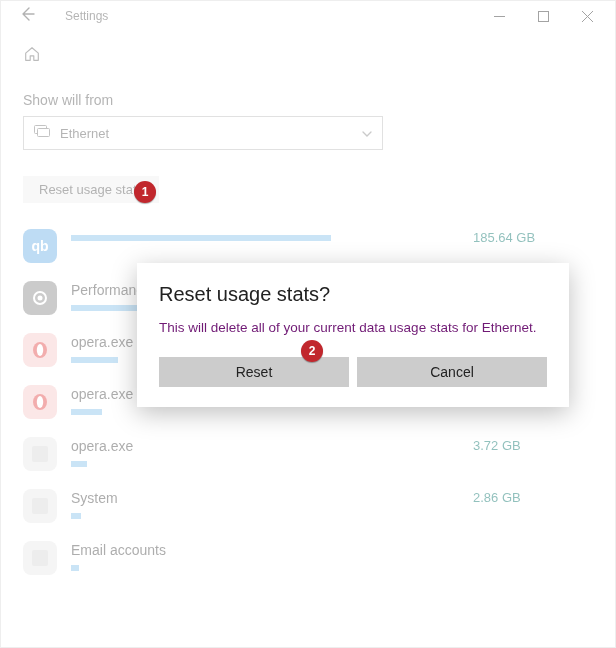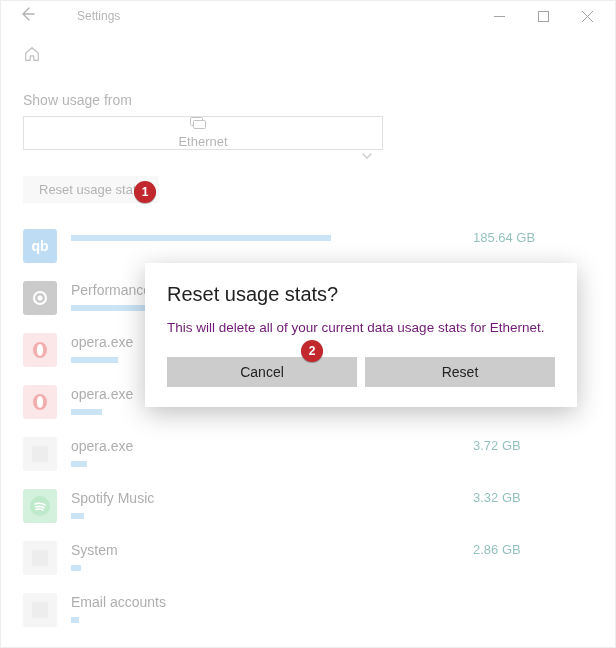--- a/index.html
+++ b/index.html
@@ -29,21 +29,21 @@
     height: 30px;
     padding: 0 6px 0 12px;
     color: #6b6b6b;
   }
   .titlebar .back {
     font-size: 16px;
     padding: 0 6px;
   }
   .titlebar .title {
     font-size: 12px;
-    margin-left: 36px;
+    margin-left: 24px;
     color: #5a5a5a;
   }
   .titlebar .spacer { flex: 1; }
   .win-btn {
     width: 44px;
     height: 30px;
     display: flex;
     align-items: center;
     justify-content: center;
     font-size: 13px;
@@ -76,21 +76,20 @@
     width: 360px;
     height: 34px;
     border: 1px solid #bdbdbd;
     display: flex;
     align-items: center;
     padding: 0 10px;
     color: #5a5a5a;
     box-sizing: border-box;
     position: relative;
     background: #fff;
-    flex-direction: column;
   }
   .dropdown .net-icon { margin-right: 10px; color: #7a7a7a; }
   .dropdown .chev { margin-left: auto; color: #8a8a8a; font-size: 11px; }
   .reset-btn {
     margin-top: 26px;
     display: inline-block;
     background: #efefef;
     color: #555;
     font-size: 13px;
     padding: 6px 16px;
@@ -114,21 +113,21 @@
     margin-top: 26px;
   }
   .app-row {
     display: flex;
     align-items: flex-start;
     margin-bottom: 18px;
   }
   .app-icon {
     width: 34px;
     height: 34px;
-    border-radius: 3px;
+    border-radius: 8px;
     flex: 0 0 34px;
     display: flex;
     align-items: center;
     justify-content: center;
     color: #fff;
   }
   .app-mid {
     flex: 1;
     margin-left: 14px;
     min-width: 0;
@@ -159,21 +158,21 @@
   .dim {
     position: absolute;
     inset: 0;
     background: rgba(255,255,255,0.55);
     pointer-events: none;
     z-index: 3;
   }
   
   .modal {
     position: absolute;
-    left: 144px;
+    left: 136px;
     top: 262px;
     width: 432px;
     background: #fff;
     box-shadow: 0 6px 24px rgba(0,0,0,.25);
     padding: 20px 22px 20px 22px;
     box-sizing: border-box;
     z-index: 10;
   }
   .modal-title {
     font-size: 20px;
@@ -230,21 +229,21 @@
 
   <div class="content">
     <div class="page-head">
       <span class="home-icon">
         <svg width="18" height="18" viewBox="0 0 20 20">
             <path d="M3 9 L10 3 L17 9 V17 H12 V12 H8 V17 H3 Z" fill="none" stroke="#6b6b6b" stroke-width="1.3" stroke-linejoin="round"></path>
           </svg>
       </span>
     </div>
 
-    <div class="field-label">Show usage from</div>
+    <div class="field-label">Show will from</div>
 
     <div class="dropdown">
       <span class="net-icon">
         <svg width="16" height="14" viewBox="0 0 16 14">
             <rect x="0.5" y="0.5" width="12" height="8" rx="1" stroke="#7a7a7a" fill="none"></rect>
             <rect x="3.5" y="3.5" width="12" height="8" rx="1" stroke="#7a7a7a" fill="#fff"></rect>
           </svg>
       </span>
       <span>Ethernet</span>
       <span class="chev">
@@ -321,35 +320,20 @@
           </div>
           <div class="app-mid">
             <div class="app-name">opera.exe</div>
             <div class="app-bar-track">
               <div class="app-bar" style="width:6%"></div>
             </div>
           </div>
           <div class="app-size">3.72 GB</div>
         </div>
         <div class="app-row">
-          <div class="app-icon" style="background:#9fe0b5">
-            <svg width="22" height="22" viewBox="0 0 22 22">
-              <circle cx="11" cy="11" r="10" fill="#6fd08c"></circle>
-              <path d="M6 9c3-1 7-1 10 1M6.5 12c2.5-.8 6-.8 8.5 .8M7 14.5c2-.6 5-.6 7 .6" stroke="#fff" stroke-width="1.6" fill="none" stroke-linecap="round"></path>
-            </svg>
-          </div>
-          <div class="app-mid">
-            <div class="app-name">Spotify Music</div>
-            <div class="app-bar-track">
-              <div class="app-bar" style="width:5%"></div>
-            </div>
-          </div>
-          <div class="app-size">3.32 GB</div>
-        </div>
-        <div class="app-row">
           <div class="app-icon" style="background:#e8e8e8">
             <svg width="18" height="18" viewBox="0 0 18 18">
               <rect x="1" y="1" width="16" height="16" rx="2" fill="#d7d7d7"></rect>
             </svg>
           </div>
           <div class="app-mid">
             <div class="app-name">System</div>
             <div class="app-bar-track">
               <div class="app-bar" style="width:4%"></div>
             </div>
@@ -373,20 +357,20 @@
   </div>
 
   <div class="badge" style="left:133px; top:180px;">1</div>
 
   <div class="dim"></div>
 
   <div class="modal">
     <div class="modal-title">Reset usage stats?</div>
     <div class="modal-text">This will delete all of your current data usage stats for Ethernet.</div>
     <div class="modal-buttons">
+      <div class="modal-btn">Reset</div>
       <div class="modal-btn">Cancel</div>
-      <div class="modal-btn">Reset</div>
     </div>
   </div>
 
   <div class="badge" style="left:300px; top:339px; z-index:20;">2</div>
 
 </div>
 
 </body></html>

